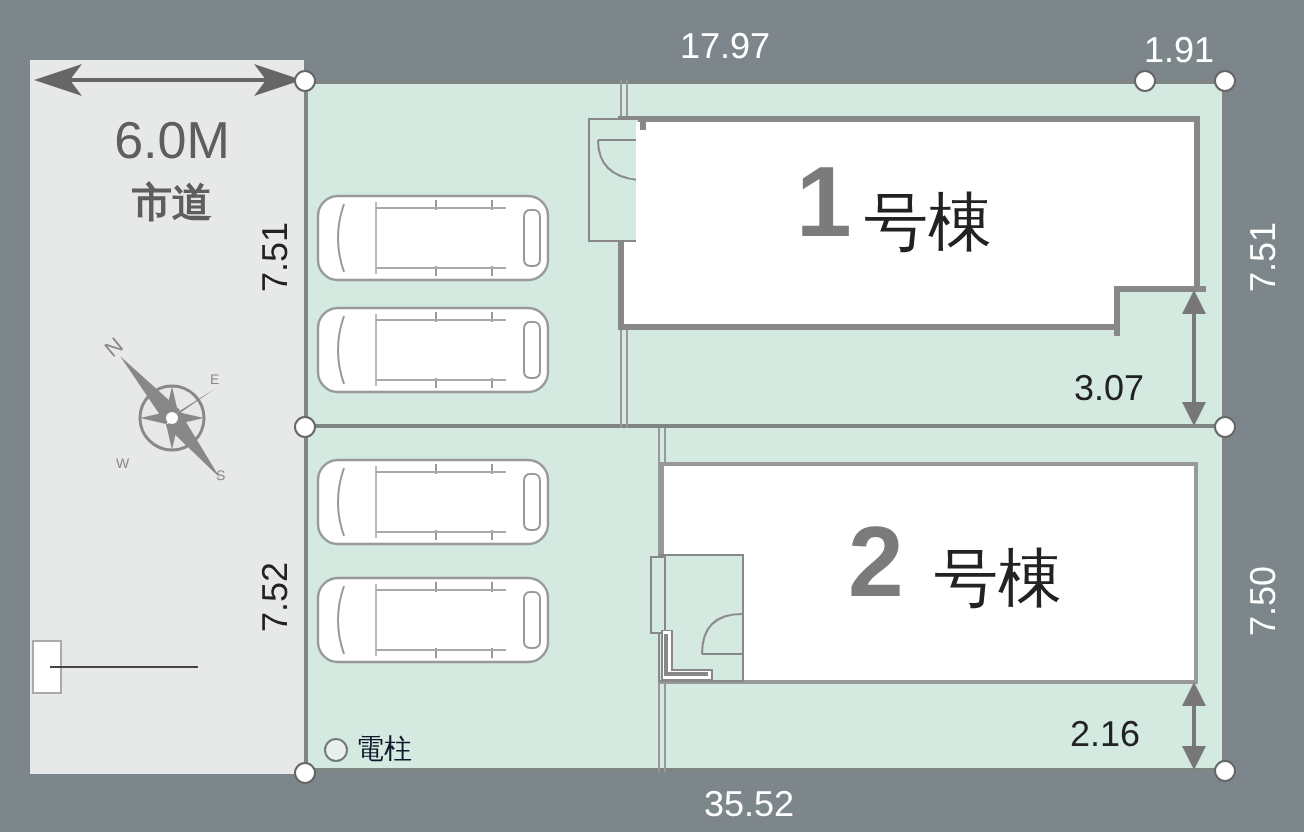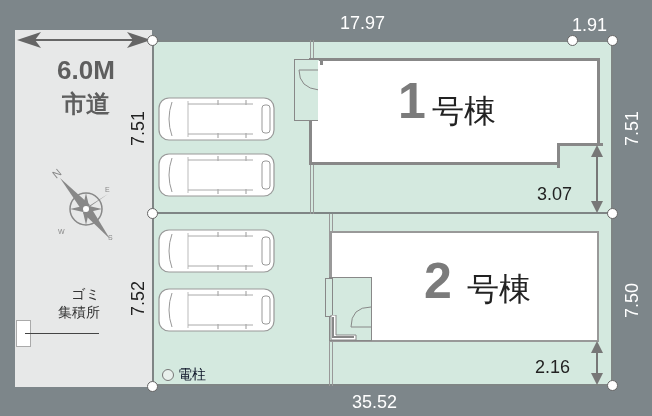--- a/index.html
+++ b/index.html
@@ -10,23 +10,23 @@
       position: relative;
     }
     .abs { position: absolute; }
     #stage { position: absolute; left: 0; top: 0; width: 652px; height: 416px; }
     
     .road {
       left: 15px; top: 30px; width: 137px; height: 357px;
       background: #e7e8e8;
     }
     .road-width { left: 38px; top: 55px; width: 96px; text-align: center;
-      font-size: 26px; font-weight: bold; color: #5e5e5e; letter-spacing: 0px; }
+      font-size: 26px; font-weight: normal; color: #5e5e5e; letter-spacing: 0px; }
     .road-name { left: 38px; top: 88px; width: 96px; text-align: center;
-      font-size: 24px; font-weight: bold; color: #5e5e5e; }
+      font-size: 20px; font-weight: bold; color: #5e5e5e; }
     .garbage-label { left: 46px; top: 285px; width: 54px; text-align: right;
       font-size: 14px; color: #333; line-height: 18px; }
     .garbage-box { left: 16px; top: 320px; width: 15px; height: 27px;
       background: #fff; border: 1px solid #aaa; box-sizing: border-box; }
     .garbage-line { left: 25px; top: 333px; width: 74px; height: 1px; background: #444; }
     
     .lot {
       background: #d4e9df;
       border: 2px solid #7f8585; box-sizing: border-box;
     }
@@ -76,24 +76,20 @@
       <polygon points="36,57 33,44 39,44" stroke="none"></polygon>
       <polygon points="20,41 33,38 33,44" stroke="none"></polygon>
       <circle cx="36" cy="41" r="3" fill="#fff" stroke="none"></circle>
     </g>
     <text x="3" y="10" font-size="11" fill="#888" font-family="Liberation Sans, sans-serif" transform="rotate(-40 6 6)">N</text>
     <text x="55" y="24" font-size="7" fill="#888" font-family="Liberation Sans, sans-serif">E</text>
     <text x="58" y="72" font-size="7" fill="#888" font-family="Liberation Sans, sans-serif">S</text>
     <text x="8" y="66" font-size="7" fill="#888" font-family="Liberation Sans, sans-serif">W</text>
   </svg>
 
-  <div class="abs garbage-label">
-    <div>ゴミ</div>
-    <div>集積所</div>
-  </div>
   <div class="abs garbage-box"></div>
   <div class="abs garbage-line"></div>
 
   <div class="abs lot lot1"></div>
 
   <div class="abs lot lot2"></div>
 
   <div class="abs divider-v" style="left:310px;top:40px;height:174px;"></div>
   <div class="abs divider-v" style="left:313px;top:40px;height:174px;"></div>
 

